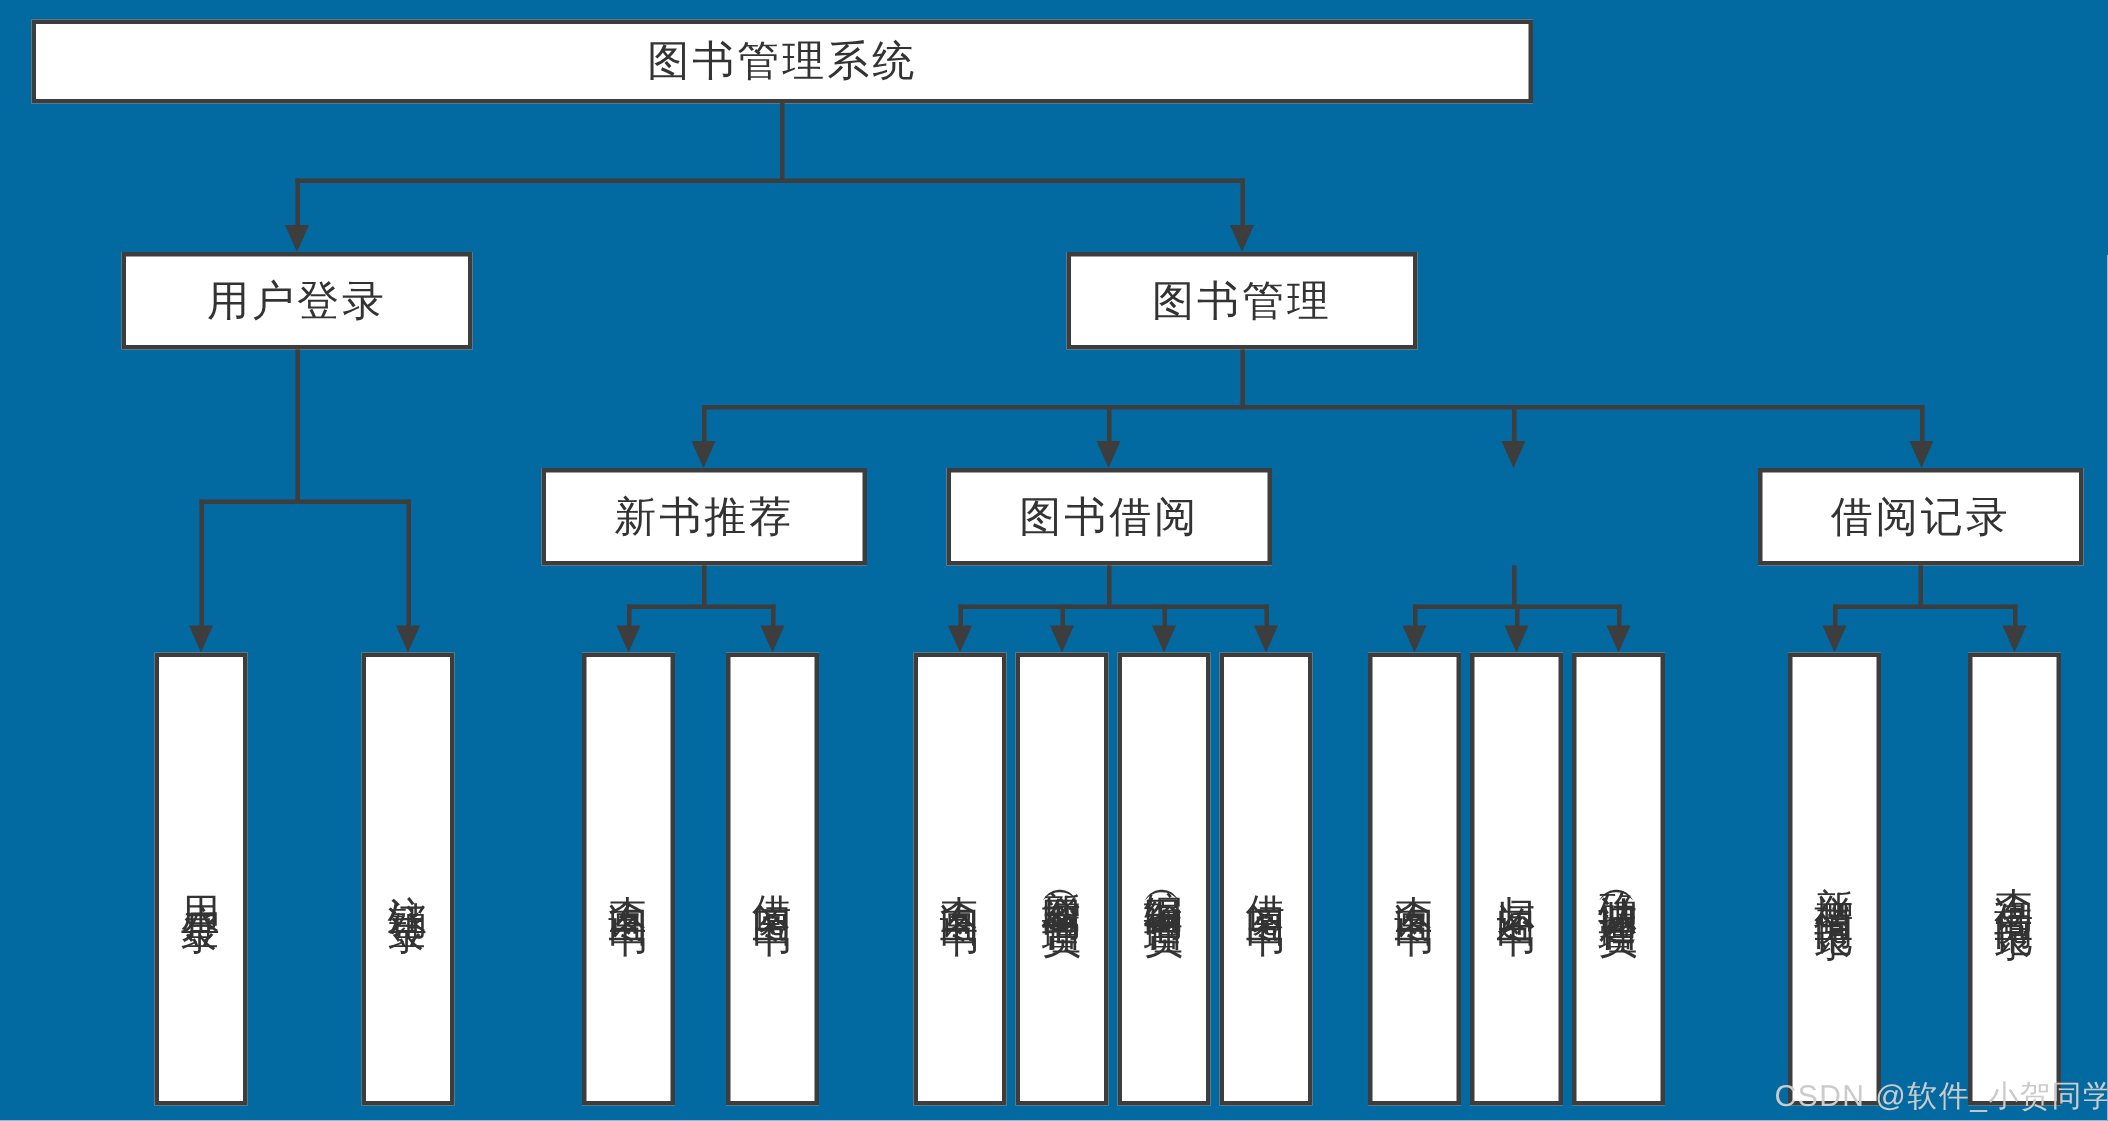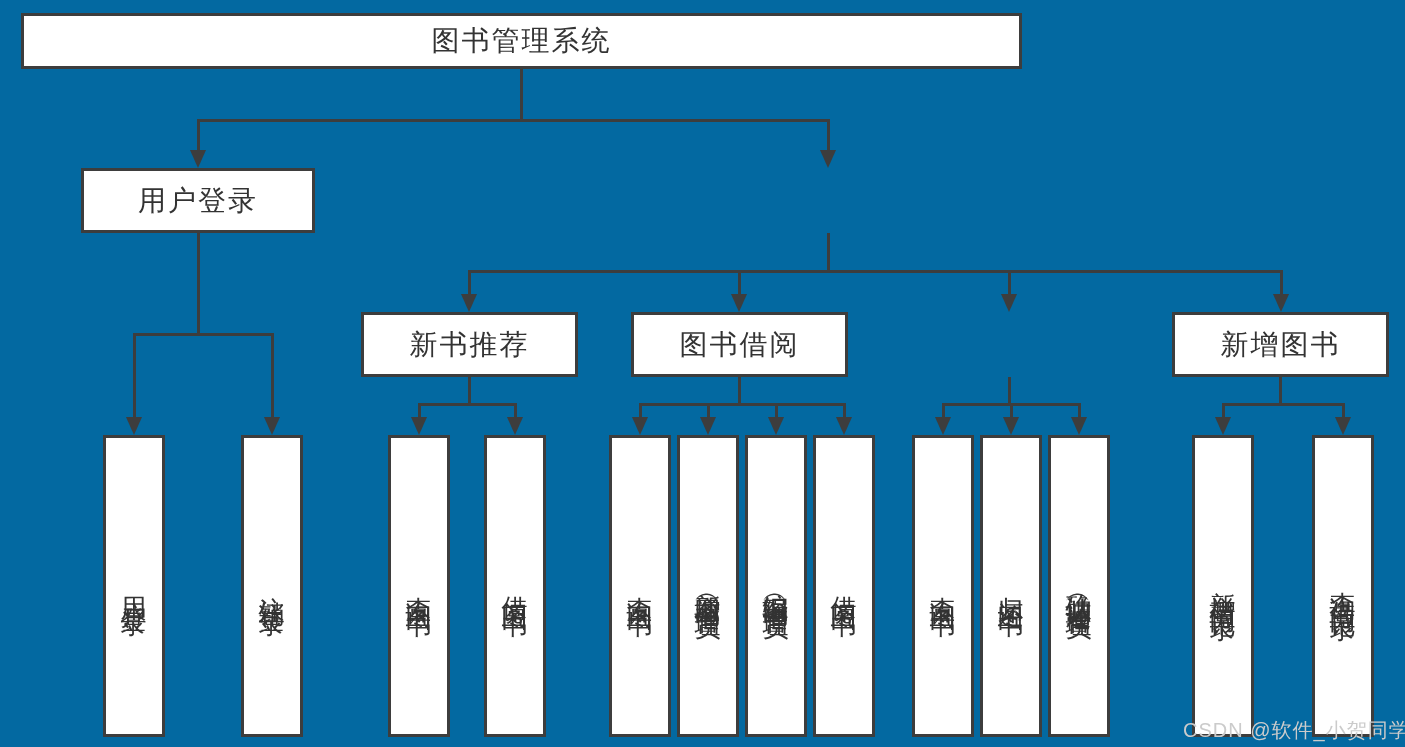--- a/index.html
+++ b/index.html
@@ -81,20 +81,23 @@
 
   <div class="vline" style="left:520px; top:68px; height:54px;"></div>
   <div class="hline" style="left:197px; top:119px; width:632px;"></div>
   <div class="vline" style="left:197px; top:119px; height:33px;"></div>
   <div class="arrow" style="left:190px; top:150px;"></div>
   <div class="vline" style="left:827px; top:119px; height:33px;"></div>
   <div class="arrow" style="left:820px; top:150px;"></div>
 
   <div class="node hnode" style="left:81px; top:168px; width:234px; height:65px;">
     <span class="lbl">用户登录</span>
+  </div>
+  <div class="node hnode" style="left:711px; top:168px; width:234px; height:65px;">
+    <span class="lbl">图书管理</span>
   </div>
 
   <div class="vline" style="left:197px; top:233px; height:103px;"></div>
   <div class="hline" style="left:133px; top:333px; width:140px;"></div>
   <div class="vline" style="left:133px; top:333px; height:86px;"></div>
   <div class="arrow" style="left:126px; top:417px;"></div>
   <div class="vline" style="left:271px; top:333px; height:86px;"></div>
   <div class="arrow" style="left:264px; top:417px;"></div>
 
   <div class="vline" style="left:827px; top:233px; height:40px;"></div>
@@ -108,21 +111,21 @@
   <div class="vline" style="left:1280px; top:270px; height:26px;"></div>
   <div class="arrow" style="left:1273px; top:294px;"></div>
 
   <div class="node hnode" style="left:631px; top:312px; width:217px; height:65px;">
     <span class="lbl">图书借阅</span>
   </div>
   <div class="node hnode" style="left:361px; top:312px; width:217px; height:65px;">
     <span class="lbl">新书推荐</span>
   </div>
   <div class="node hnode" style="left:1172px; top:312px; width:217px; height:65px;">
-    <span class="lbl">新增图书</span>
+    <span class="lbl">借阅记录</span>
   </div>
 
   <div class="vline" style="left:468px; top:377px; height:29px;"></div>
   <div class="hline" style="left:418px; top:403px; width:99px;"></div>
   <div class="vline" style="left:418px; top:403px; height:16px;"></div>
   <div class="arrow" style="left:411px; top:417px;"></div>
   <div class="vline" style="left:514px; top:403px; height:16px;"></div>
   <div class="arrow" style="left:507px; top:417px;"></div>
 
   <div class="vline" style="left:738px; top:377px; height:29px;"></div>

